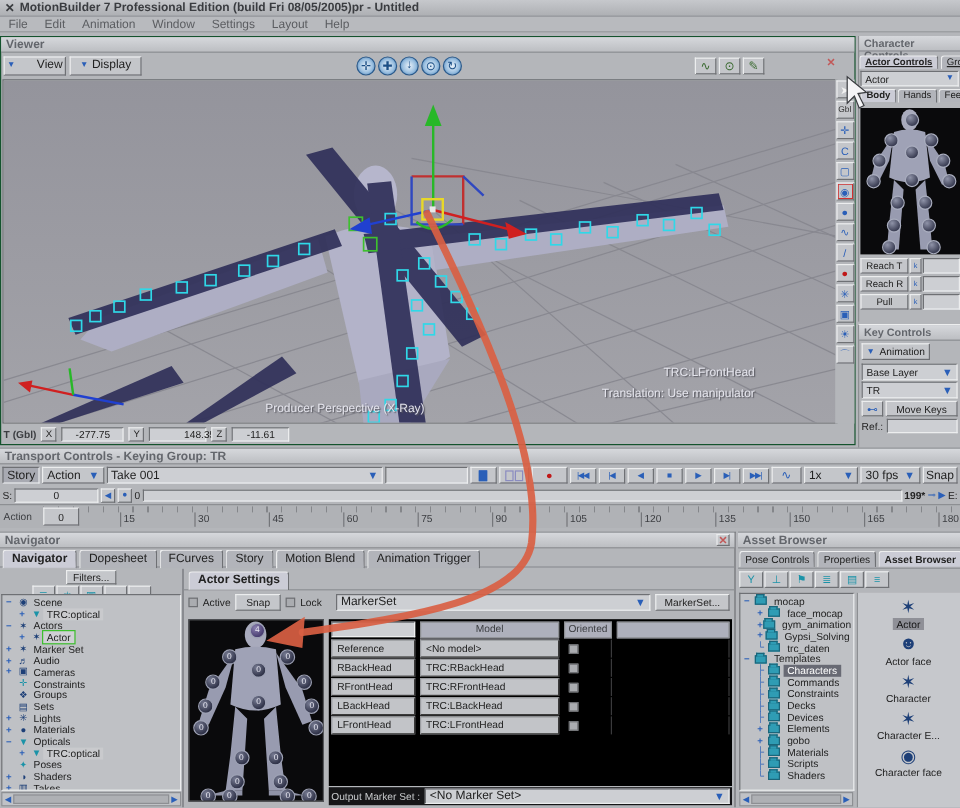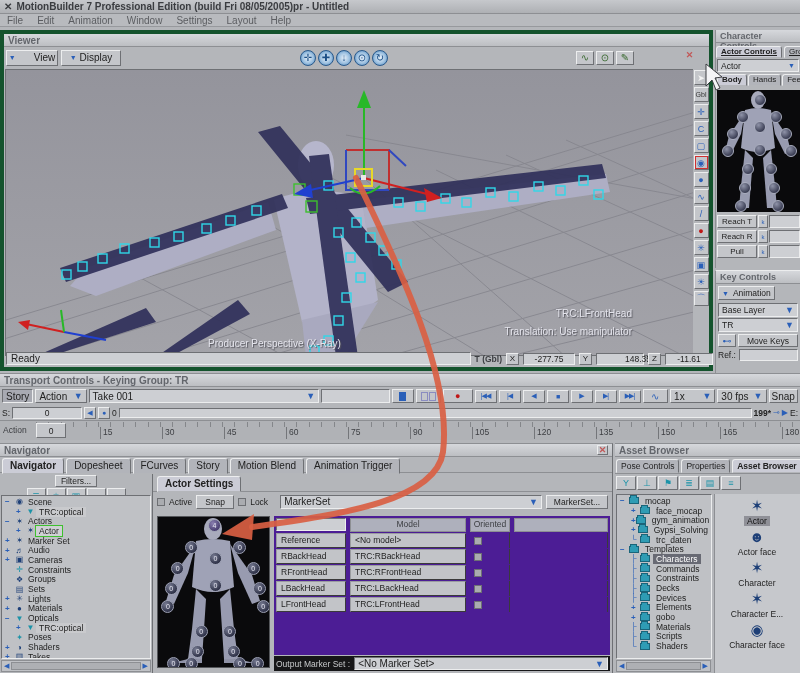--- a/index.html
+++ b/index.html
@@ -88,21 +88,21 @@
 <div class="abs row" style="left:0;top:14px;width:800px;height:13px;background:#b8babe;border-bottom:1px solid #97999d;">
   <span class="menu-item">File</span>
     <span class="menu-item">Edit</span>
     <span class="menu-item">Animation</span>
     <span class="menu-item">Window</span>
     <span class="menu-item">Settings</span>
     <span class="menu-item">Layout</span>
     <span class="menu-item">Help</span>
 </div>
 
-<div class="abs" style="left:0;top:30px;width:713px;height:341px;border:4px solid #14532d;background:#b4b6ba;">
+<div class="abs" style="left:0;top:30px;width:713px;height:341px;border:1px solid #14532d;background:#b4b6ba;">
   <div class="hdr row">
       <span>Viewer</span>
     </div>
   <div class="row" style="height:21px;padding:1px 2px;position:relative;">
     <span class="btn bo" style="width:52px;height:16px;gap:18px;">
       <span class="tri">▼</span>
         <span>View</span>
       </span>
     <span class="btn bo" style="width:60px;height:16px;gap:3px;margin-left:3px;">
       <span class="tri">▼</span>
@@ -222,21 +222,21 @@
         <rect x="355" y="105" width="5" height="5" fill="#e8e8e8" stroke="none"></rect>
       </g>
 
       <g stroke-width="2" fill="none">
         <line x1="58" y1="262" x2="20" y2="254" stroke="#d02020"></line>
         <polygon points="12,252 24,250 22,260" fill="#d02020" stroke="none"></polygon>
         <line x1="58" y1="262" x2="100" y2="270" stroke="#2040d0"></line>
         <line x1="58" y1="262" x2="55" y2="240" stroke="#28b828"></line>
       </g>
     </svg>
-    <div class="vp-label" style="left:202px;bottom:6px;">Producer Perspective (X-Ray)</div>
+    <div class="vp-label" style="left:218px;bottom:6px;">Producer Perspective (X-Ray)</div>
     <div class="vp-label" style="right:68px;bottom:36px;">TRC:LFrontHead</div>
     <div class="vp-label" style="right:68px;bottom:18px;">Translation: Use manipulator</div>
   </div>
 
   <div class="abs" style="right:0;top:35px;width:16px;height:287px;background:#b4b6ba;display:flex;flex-direction:column;align-items:center;">
     <span class="btn bo sidebar-tool white">➤</span>
       <span class="btn bo sidebar-tool txt">Gbl</span>
       <span class="btn bo sidebar-tool">✛</span>
       <span class="btn bo sidebar-tool">C</span>
       <span class="btn bo sidebar-tool">▢</span>
@@ -245,21 +245,20 @@
       <span class="btn bo sidebar-tool">∿</span>
       <span class="btn bo sidebar-tool">/</span>
       <span class="btn bo sidebar-tool red">●</span>
       <span class="btn bo sidebar-tool">✳</span>
       <span class="btn bo sidebar-tool">▣</span>
       <span class="btn bo sidebar-tool">☀</span>
       <span class="btn bo sidebar-tool">⌒</span>
   </div>
 
   <div class="abs row" style="left:0;bottom:0;width:711px;height:17px;gap:4px;padding:0 2px;">
-    <span class="bi" style="flex:1;height:13px;padding:0 4px;">Ready</span>
     <span class="kv" style="font-weight:bold;color:#3c3e42;">T (Gbl)</span>
     <span class="btn bo" style="width:13px;height:12px;font-size:8px;">X</span>
     <span class="bi kv" style="width:52px;height:12px;text-align:center;">-277.75</span>
     <span class="btn bo" style="width:13px;height:12px;font-size:8px;">Y</span>
     <span class="bi kv" style="width:48px;height:12px;text-align:center;padding-left:28px;">148.35</span>
     <span class="btn bo" style="width:13px;height:12px;font-size:8px;">Z</span>
     <span class="bi kv" style="width:48px;height:12px;text-align:center;">-11.61</span>
   </div>
 </div>
 
@@ -607,21 +606,21 @@
           <span class="orbn" style="left: 59%; top: 72%;">0</span>
           <span class="orbn" style="left: 30%; top: 85%;">0</span>
           <span class="orbn" style="left: 62%; top: 85%;">0</span>
           <span class="orbn" style="left: 8%; top: 93%;">0</span>
           <span class="orbn" style="left: 24%; top: 93%;">0</span>
           <span class="orbn" style="left: 68%; top: 93%;">0</span>
           <span class="orbn" style="left: 84%; top: 93%;">0</span>
       </div>
     </div>
 
-    <div class="abs" style="left:121px;top:42px;right:2px;bottom:18px;background:#4c1d95;padding:2px;">
+    <div class="abs" style="left:121px;top:42px;right:2px;bottom:18px;background:#000000;padding:2px;">
       <div style="display:flex;height:14px;gap:4px;">
         <span class="bi" style="width:70px;height:13px;"></span>
         <span class="colhdr" style="width:116px;">Model</span>
         <span class="colhdr" style="width:40px;">Oriented</span>
         <span class="colhdr" style="flex:1;"></span>
       </div>
       <div>
 
           <div class="mrow" style="gap:4px;margin-top:1px;">
             <span class="mcell" style="width:70px;">Reference</span>

